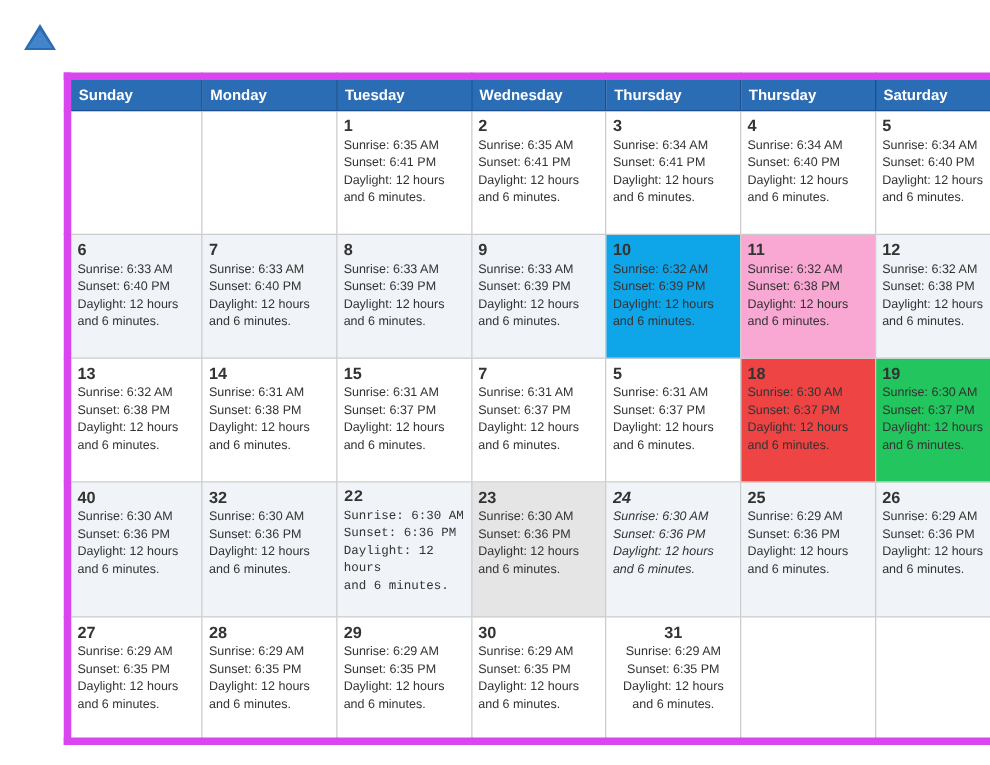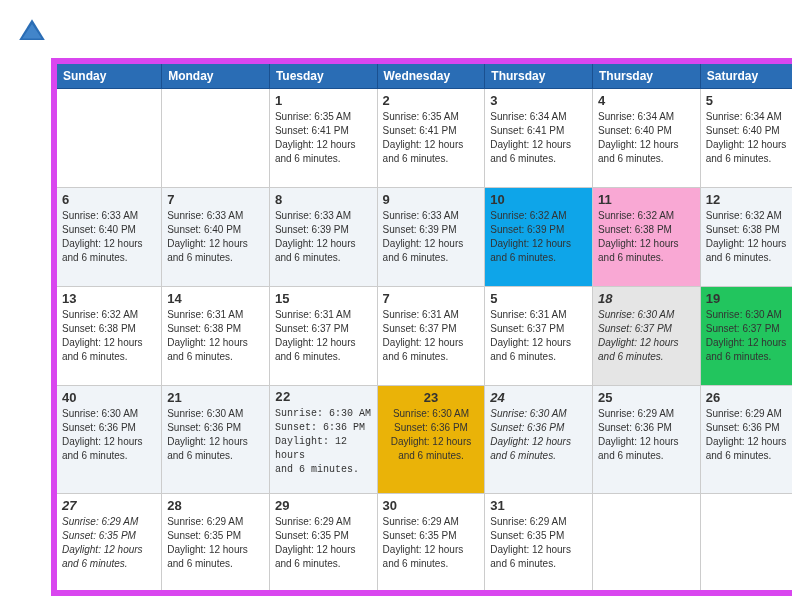--- a/index.html
+++ b/index.html
@@ -249,21 +249,21 @@
 Daylight: 12 hours
 and 6 minutes.</div>
           </td>
           <td style="background: rgb(255, 255, 255);">
             <span class="day-num">5</span>
             <div class="day-info" style="white-space: pre-line;">Sunrise: 6:31 AM
 Sunset: 6:37 PM
 Daylight: 12 hours
 and 6 minutes.</div>
           </td>
-          <td style="background: #e5e5e5; font-style: italic;">
+          <td style="background: #ef4444;">
             <span class="day-num">18</span>
             <div class="day-info" style="white-space: pre-line;">Sunrise: 6:30 AM
 Sunset: 6:37 PM
 Daylight: 12 hours
 and 6 minutes.</div>
           </td>
           <td style="background: #22c55e;">
             <span class="day-num">19</span>
             <div class="day-info" style="white-space: pre-line;">Sunrise: 6:30 AM
 Sunset: 6:37 PM
@@ -273,34 +273,34 @@
         </tr>
         <tr>
           <td style="background: rgb(240, 244, 248);">
             <span class="day-num">40</span>
             <div class="day-info" style="white-space: pre-line;">Sunrise: 6:30 AM
 Sunset: 6:36 PM
 Daylight: 12 hours
 and 6 minutes.</div>
           </td>
           <td style="background: rgb(240, 244, 248);">
-            <span class="day-num">21</span>
+            <span class="day-num">32</span>
             <div class="day-info" style="white-space: pre-line;">Sunrise: 6:30 AM
 Sunset: 6:36 PM
 Daylight: 12 hours
 and 6 minutes.</div>
           </td>
           <td style="background: rgb(240, 244, 248); font-family: Liberation Mono, monospace;">
             <span class="day-num">22</span>
             <div class="day-info" style="white-space: pre-line;">Sunrise: 6:30 AM
 Sunset: 6:36 PM
 Daylight: 12 hours
 and 6 minutes.</div>
           </td>
-          <td style="background: #eab308; text-align: center;">
+          <td style="background: #e5e5e5;">
             <span class="day-num">23</span>
             <div class="day-info" style="white-space: pre-line;">Sunrise: 6:30 AM
 Sunset: 6:36 PM
 Daylight: 12 hours
 and 6 minutes.</div>
           </td>
           <td style="background: rgb(240, 244, 248); font-style: italic;">
             <span class="day-num">24</span>
             <div class="day-info" style="white-space: pre-line;">Sunrise: 6:30 AM
 Sunset: 6:36 PM
@@ -316,21 +316,21 @@
           </td>
           <td style="background: rgb(240, 244, 248);">
             <span class="day-num">26</span>
             <div class="day-info" style="white-space: pre-line;">Sunrise: 6:29 AM
 Sunset: 6:36 PM
 Daylight: 12 hours
 and 6 minutes.</div>
           </td>
         </tr>
         <tr>
-          <td style="background: rgb(255, 255, 255); font-style: italic;">
+          <td style="background: rgb(255, 255, 255);">
             <span class="day-num">27</span>
             <div class="day-info" style="white-space: pre-line;">Sunrise: 6:29 AM
 Sunset: 6:35 PM
 Daylight: 12 hours
 and 6 minutes.</div>
           </td>
           <td style="background: rgb(255, 255, 255);">
             <span class="day-num">28</span>
             <div class="day-info" style="white-space: pre-line;">Sunrise: 6:29 AM
 Sunset: 6:35 PM
@@ -344,21 +344,21 @@
 Daylight: 12 hours
 and 6 minutes.</div>
           </td>
           <td style="background: rgb(255, 255, 255);">
             <span class="day-num">30</span>
             <div class="day-info" style="white-space: pre-line;">Sunrise: 6:29 AM
 Sunset: 6:35 PM
 Daylight: 12 hours
 and 6 minutes.</div>
           </td>
-          <td style="background: rgb(255, 255, 255);">
+          <td style="background: rgb(255, 255, 255); text-align: center;">
             <span class="day-num">31</span>
             <div class="day-info" style="white-space: pre-line;">Sunrise: 6:29 AM
 Sunset: 6:35 PM
 Daylight: 12 hours
 and 6 minutes.</div>
           </td>
           <td class="empty-cell"></td>
           <td class="empty-cell"></td>
         </tr>
       </tbody>

